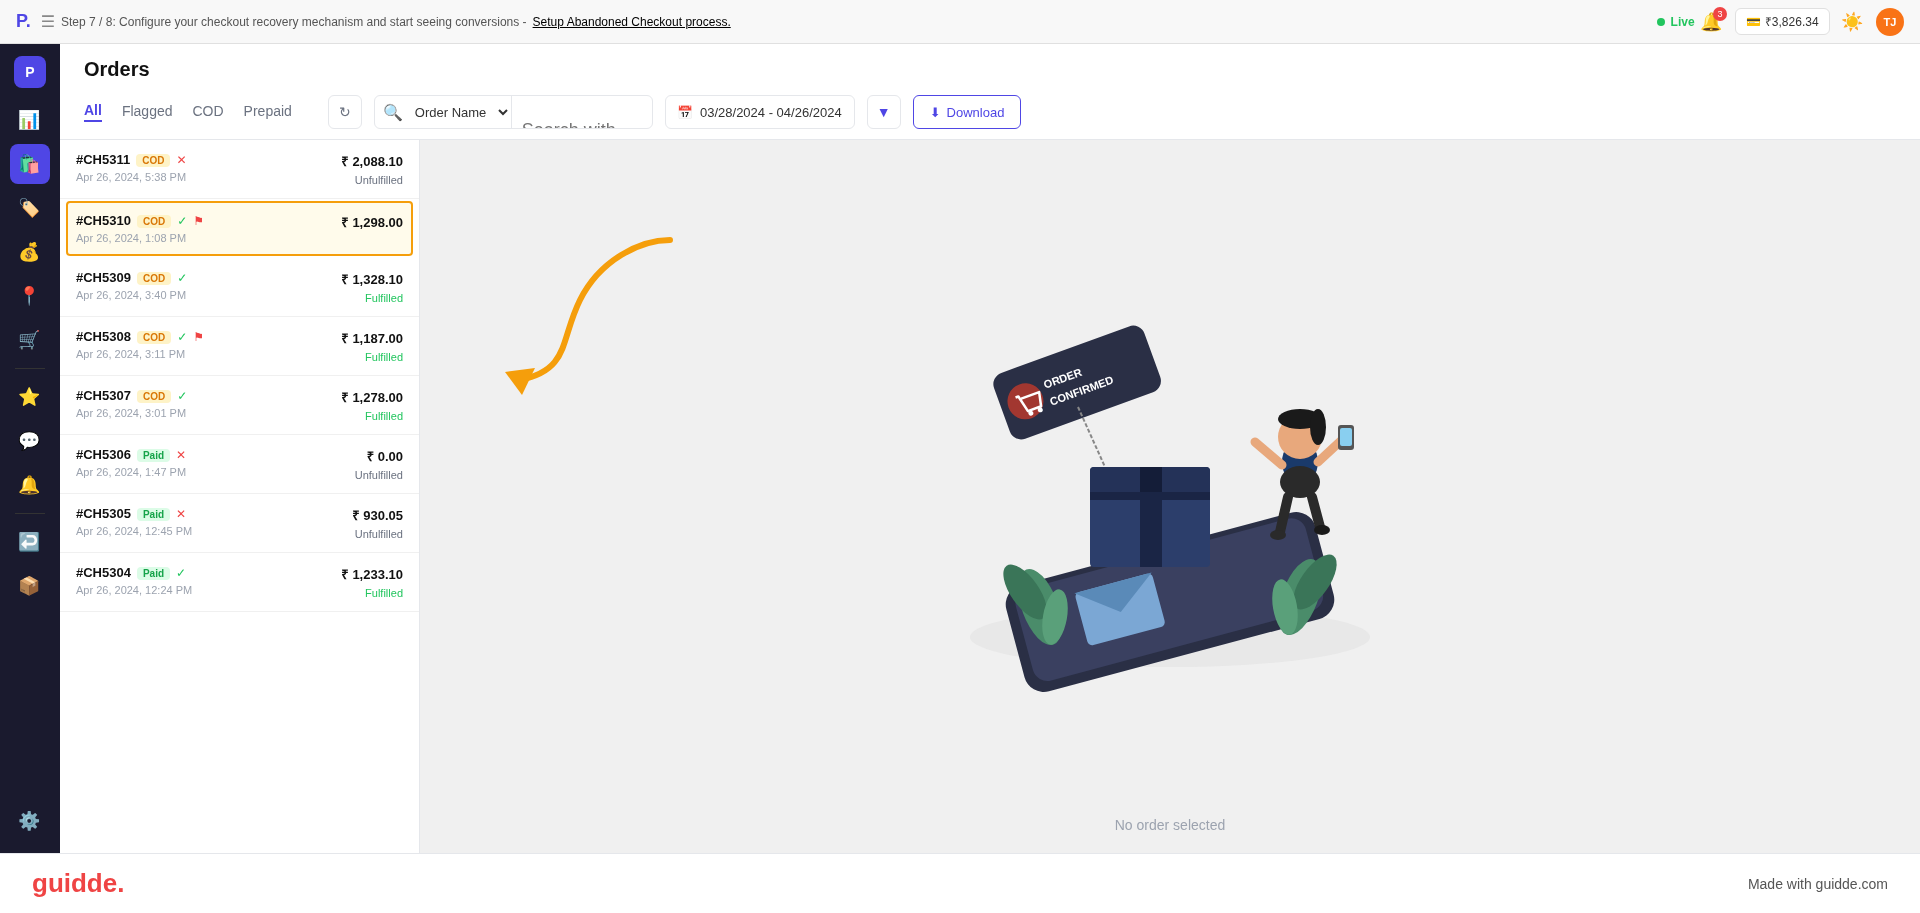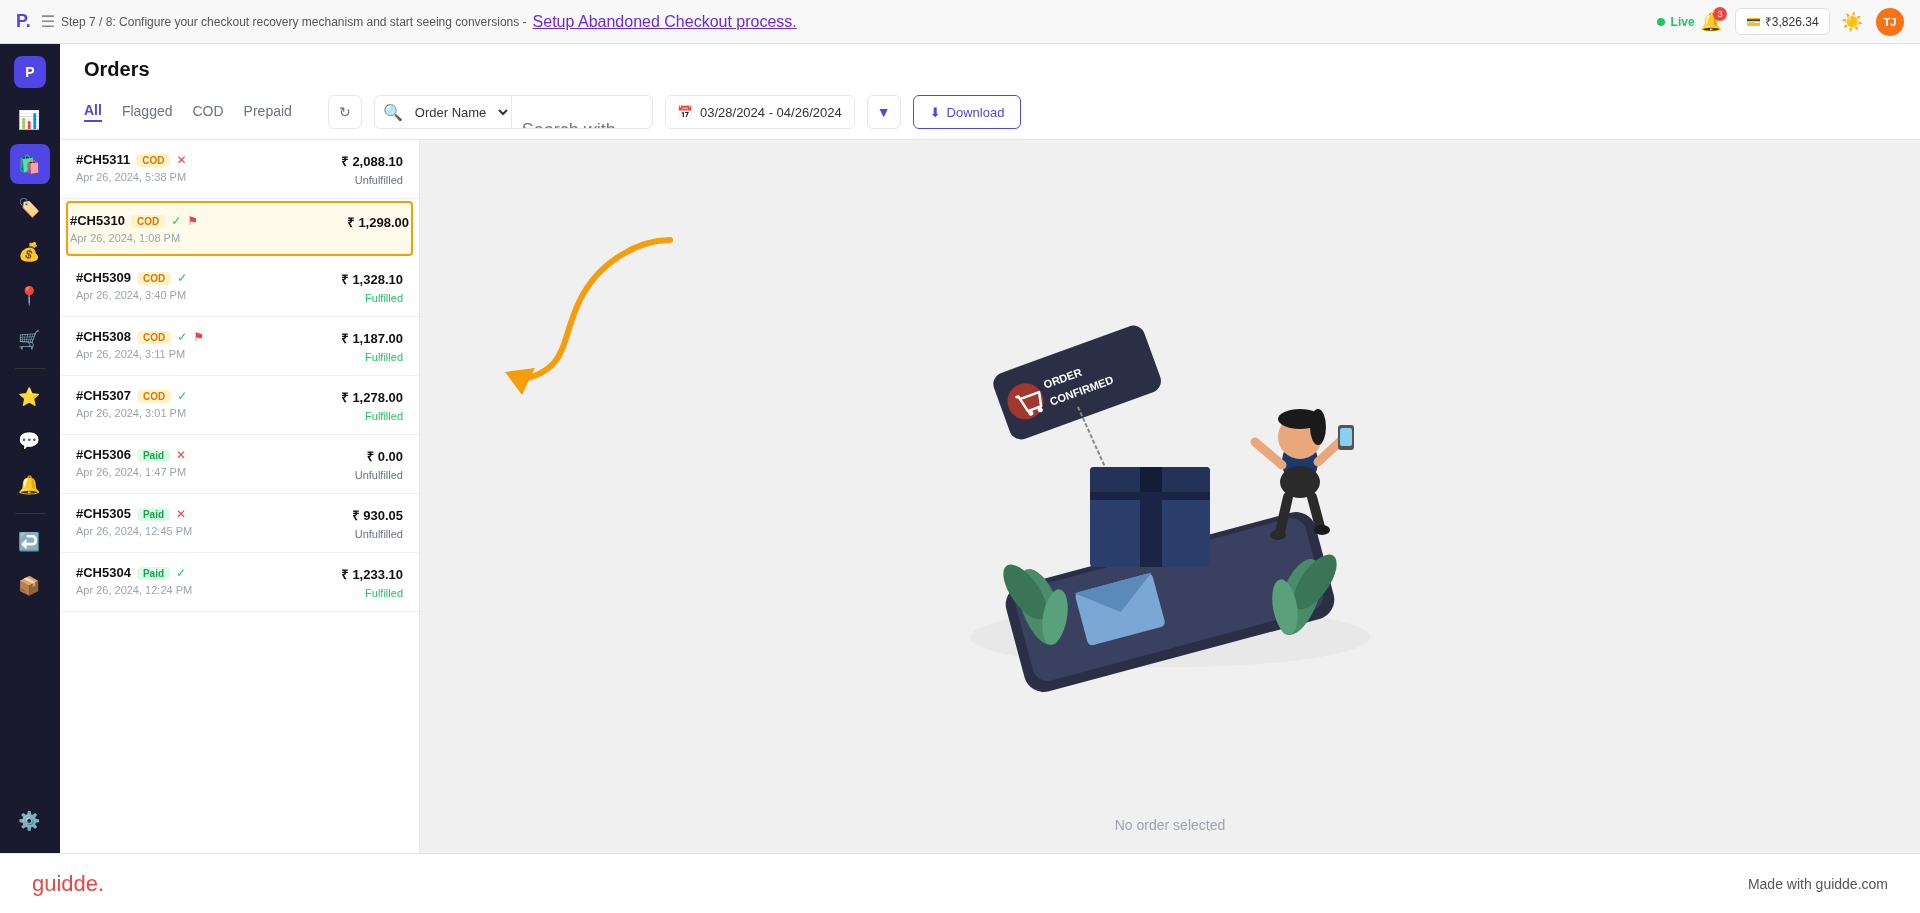--- a/index.html
+++ b/index.html
@@ -97,21 +97,21 @@
     }
 
     .order-row {
       padding: 12px 16px;
       border-bottom: 1px solid #f0f0f0;
       cursor: pointer;
       display: flex;
       justify-content: space-between;
       align-items: flex-start;
     }
-    .order-row.selected { border: 2px solid #f59e0b; background: #fffbeb; border-radius: 4px; margin: 2px 6px; padding: 10px 2px; }
+    .order-row.selected { border: 2px solid #f59e0b; background: #fffbeb; border-radius: 4px; margin: 2px 6px; padding: 10px 8px; }
 
     .order-left {}
     .order-id-row { display: flex; align-items: flex-end; gap: 6px; margin-bottom: 4px; }
     .order-id { font-size: 13px; font-weight: 600; color: #111; }
     .badge { font-size: 10px; font-weight: 600; border-radius: 4px; padding: 1px 6px; }
     .badge-cod { background: #fef3c7; color: #d97706; }
     .badge-paid { background: #dcfce7; color: #16a34a; }
     .check-icon { color: #22c55e; font-size: 12px; }
     .flag-icon { color: #ef4444; font-size: 12px; }
     .cancel-icon { color: #ef4444; font-size: 12px; }
@@ -164,36 +164,36 @@
     .footer {
       height: 60px;
       background: white;
       border-top: 1px solid #e5e7eb;
       display: flex;
       align-items: center;
       justify-content: space-between;
       padding: 0 32px;
       flex-shrink: 0;
     }
-    .footer-brand { font-size: 22px; font-weight: 400; color: #ef4444; }
+    .footer-brand { font-size: 26px; font-weight: 700; color: #ef4444; }
     .footer-brand span { color: #ef4444; }
     .footer-text { font-size: 14px; color: #555; }
 
     
     .orders-list::-webkit-scrollbar { width: 4px; }
     .orders-list::-webkit-scrollbar-thumb { background: #ddd; border-radius: 2px; }
   </style>
 </head>
 <body>
 
 <div class="top-banner">
   <span style="font-weight:800;color:#4f46e5;font-size:18px;margin-right:4px;">P.</span>
   <button style="background:none;border:none;cursor:pointer;color:#888;font-size:16px;">☰</button>
   <span>Step 7 / 8: Configure your checkout recovery mechanism and start seeing conversions - </span>
-  <a class="setup-link" style="color:#6d28d9;text-decoration:underline;cursor:pointer;font-size:16px;">Setup Abandoned Checkout process.</a>
+  <a class="setup-link" style="color:#000000;text-decoration:underline;cursor:pointer;font-size:12px;">Setup Abandoned Checkout process.</a>
   <div class="live-indicator">
     <span class="live-dot"></span>
     <span class="live-label">Live</span>
   </div>
   <div class="top-right-icons">
     <div class="notification-btn">
       <span style="font-size:18px;color:#555;">🔔</span>
       <span class="notif-badge">3</span>
     </div>
     <div class="wallet-btn">

